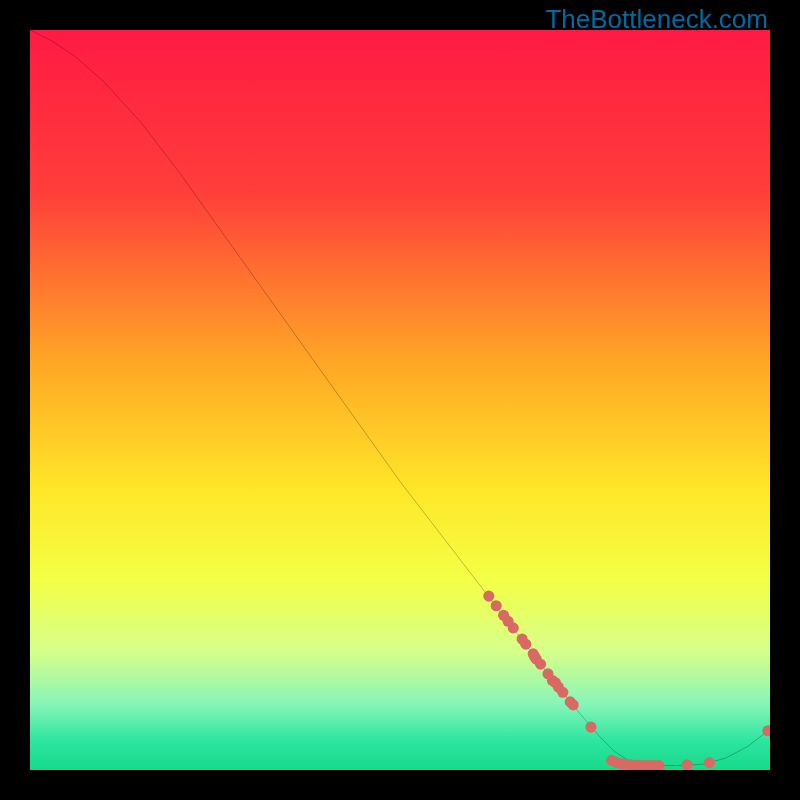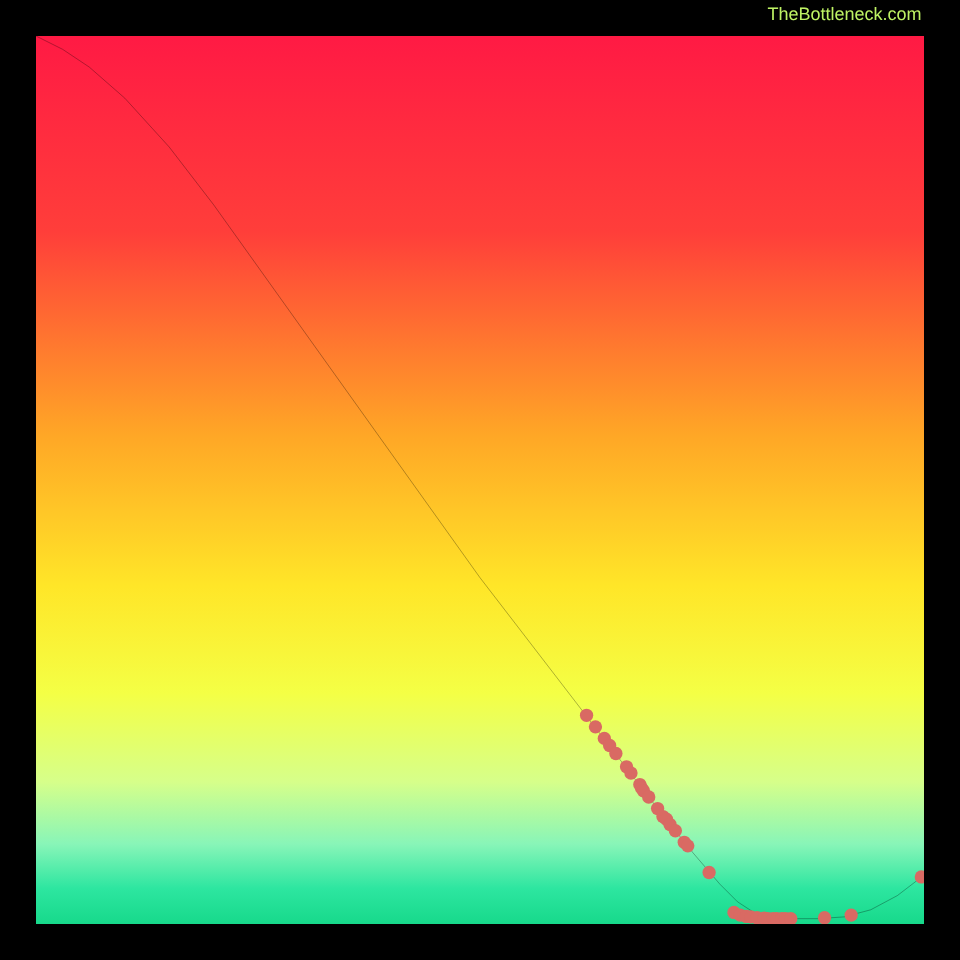--- a/index.html
+++ b/index.html
@@ -8,22 +8,22 @@
     height: 800px;
     background: #000;
     position: relative;
     font-family: Arial, Helvetica, sans-serif;
     overflow: hidden;
   }
   .watermark {
     position: absolute;
     top: 4px;
     right: 32px;
-    color: #bef264;
-    font-size: 15px;
+    color: #0369a1;
+    font-size: 26px;
     font-weight: 500;
     z-index: 10;
   }
   .plot {
     position: absolute;
     left: 30px;
     top: 30px;
     width: 740px;
     height: 740px;
   }

